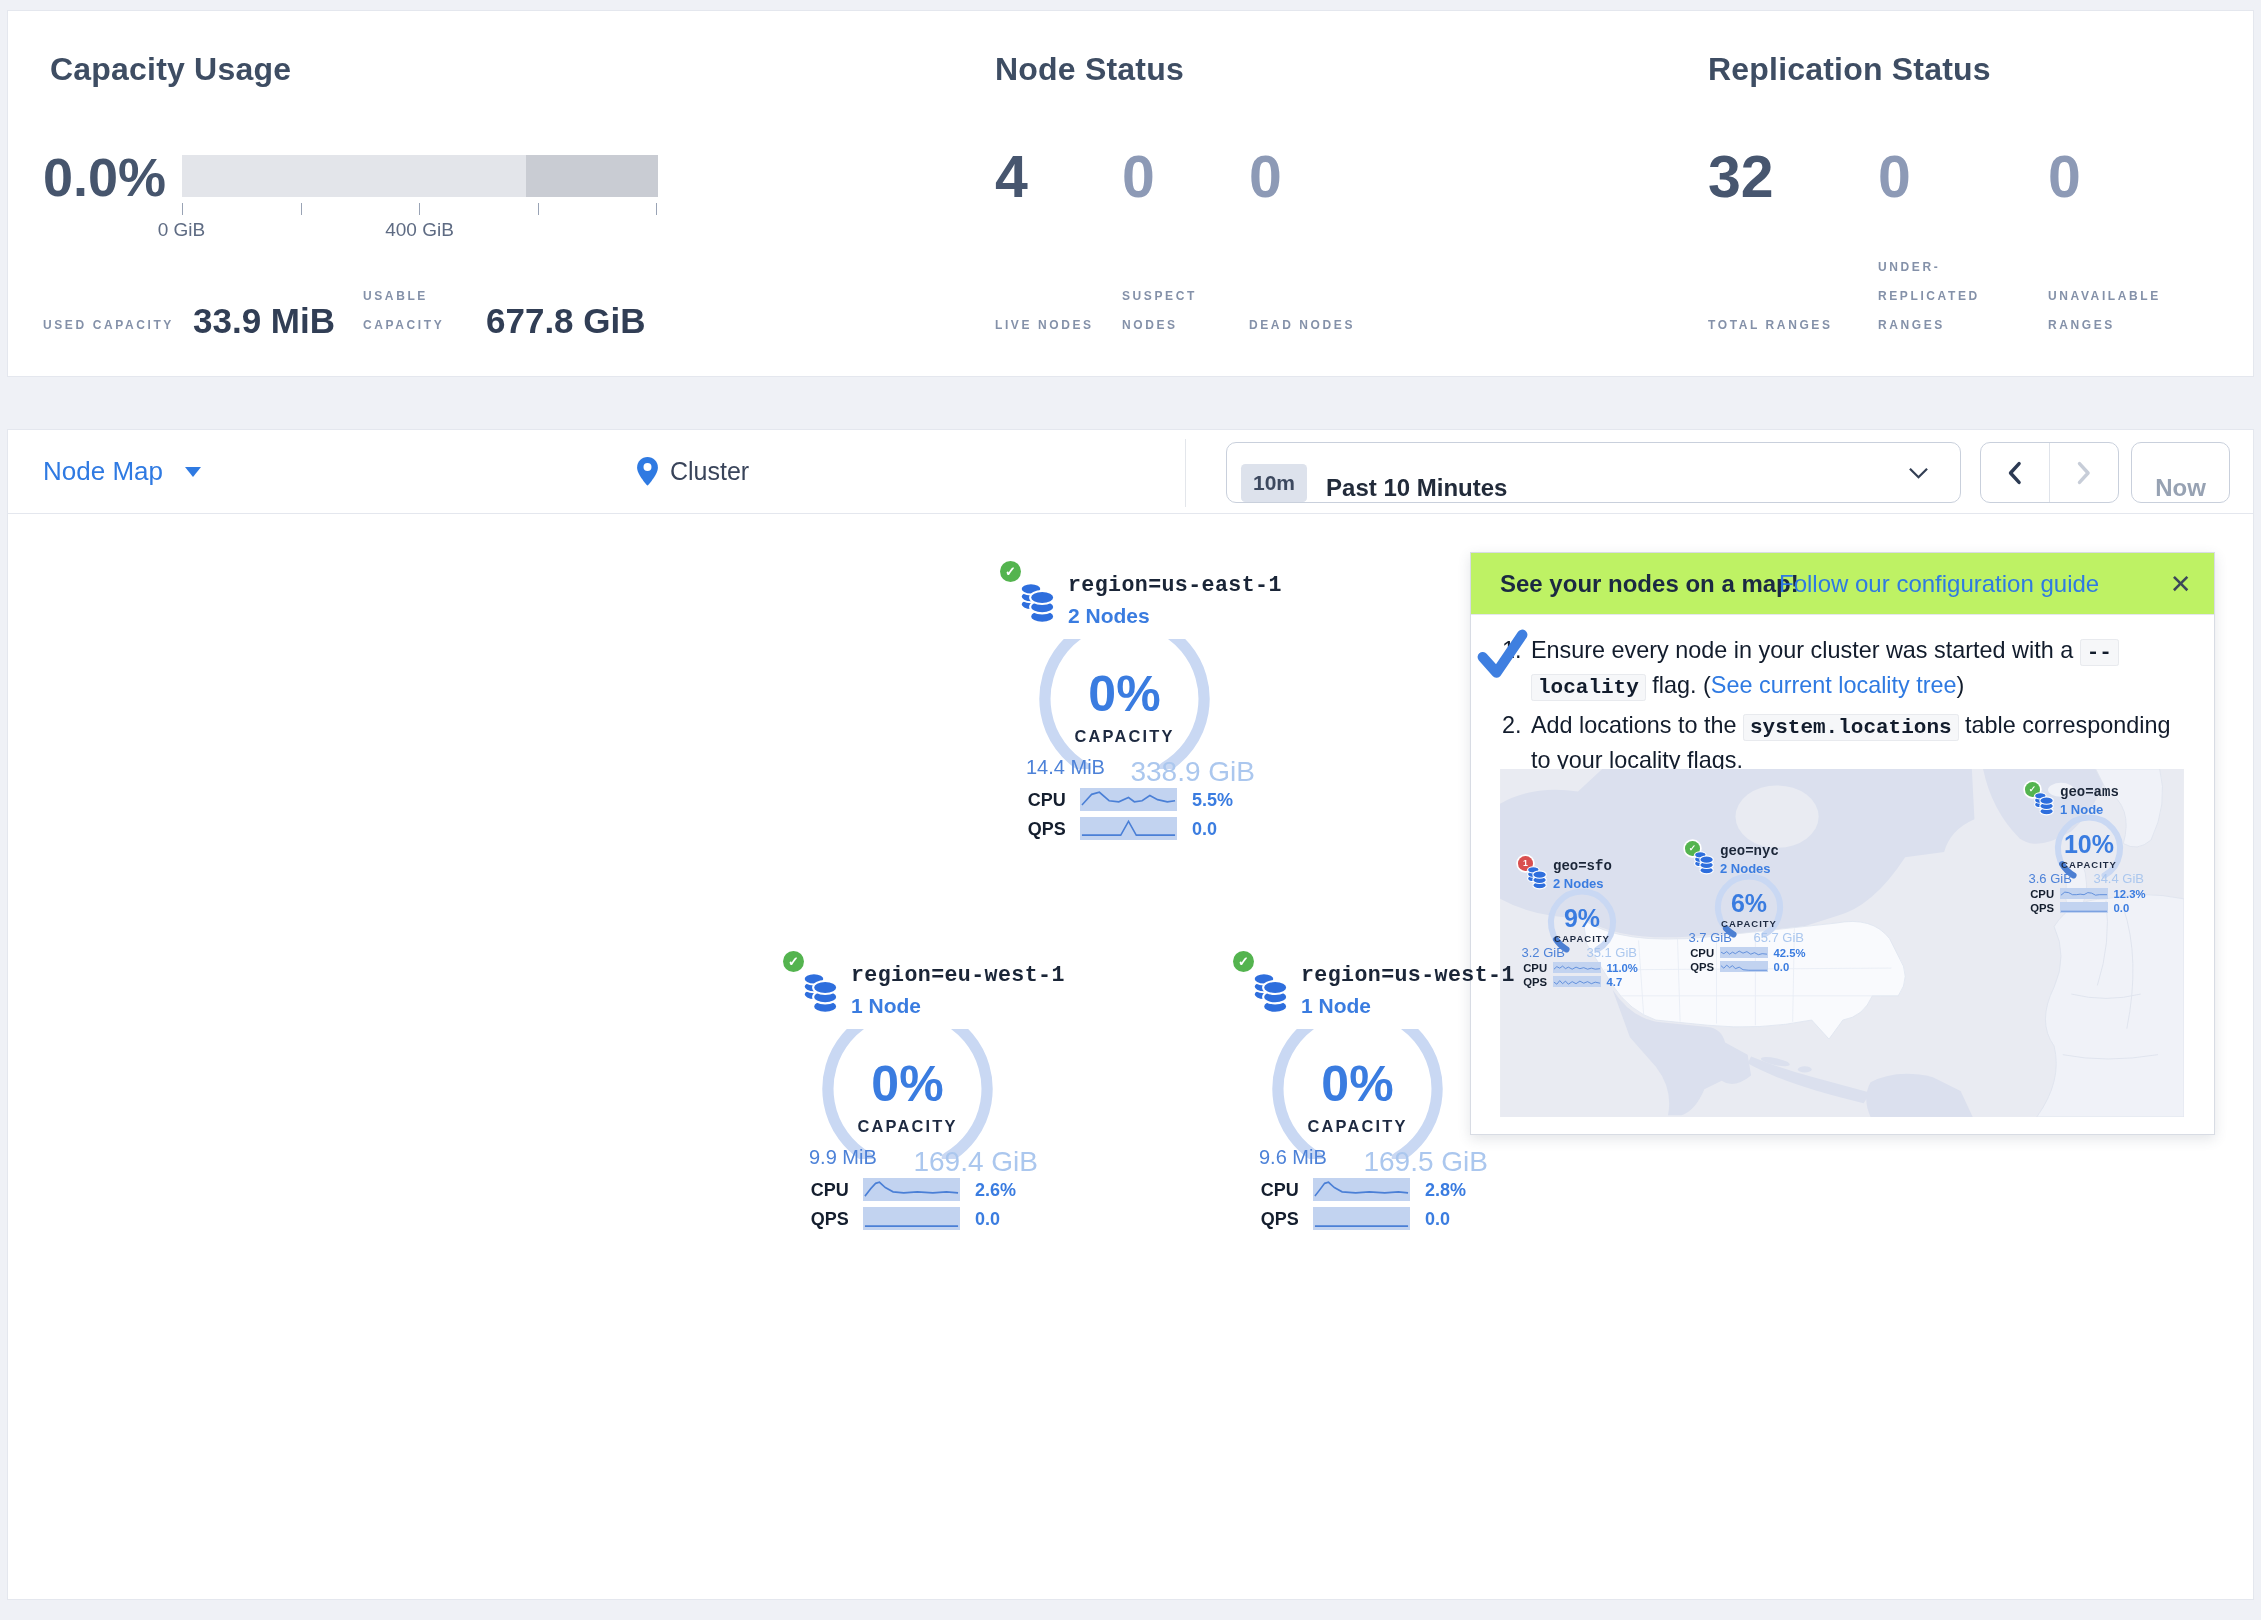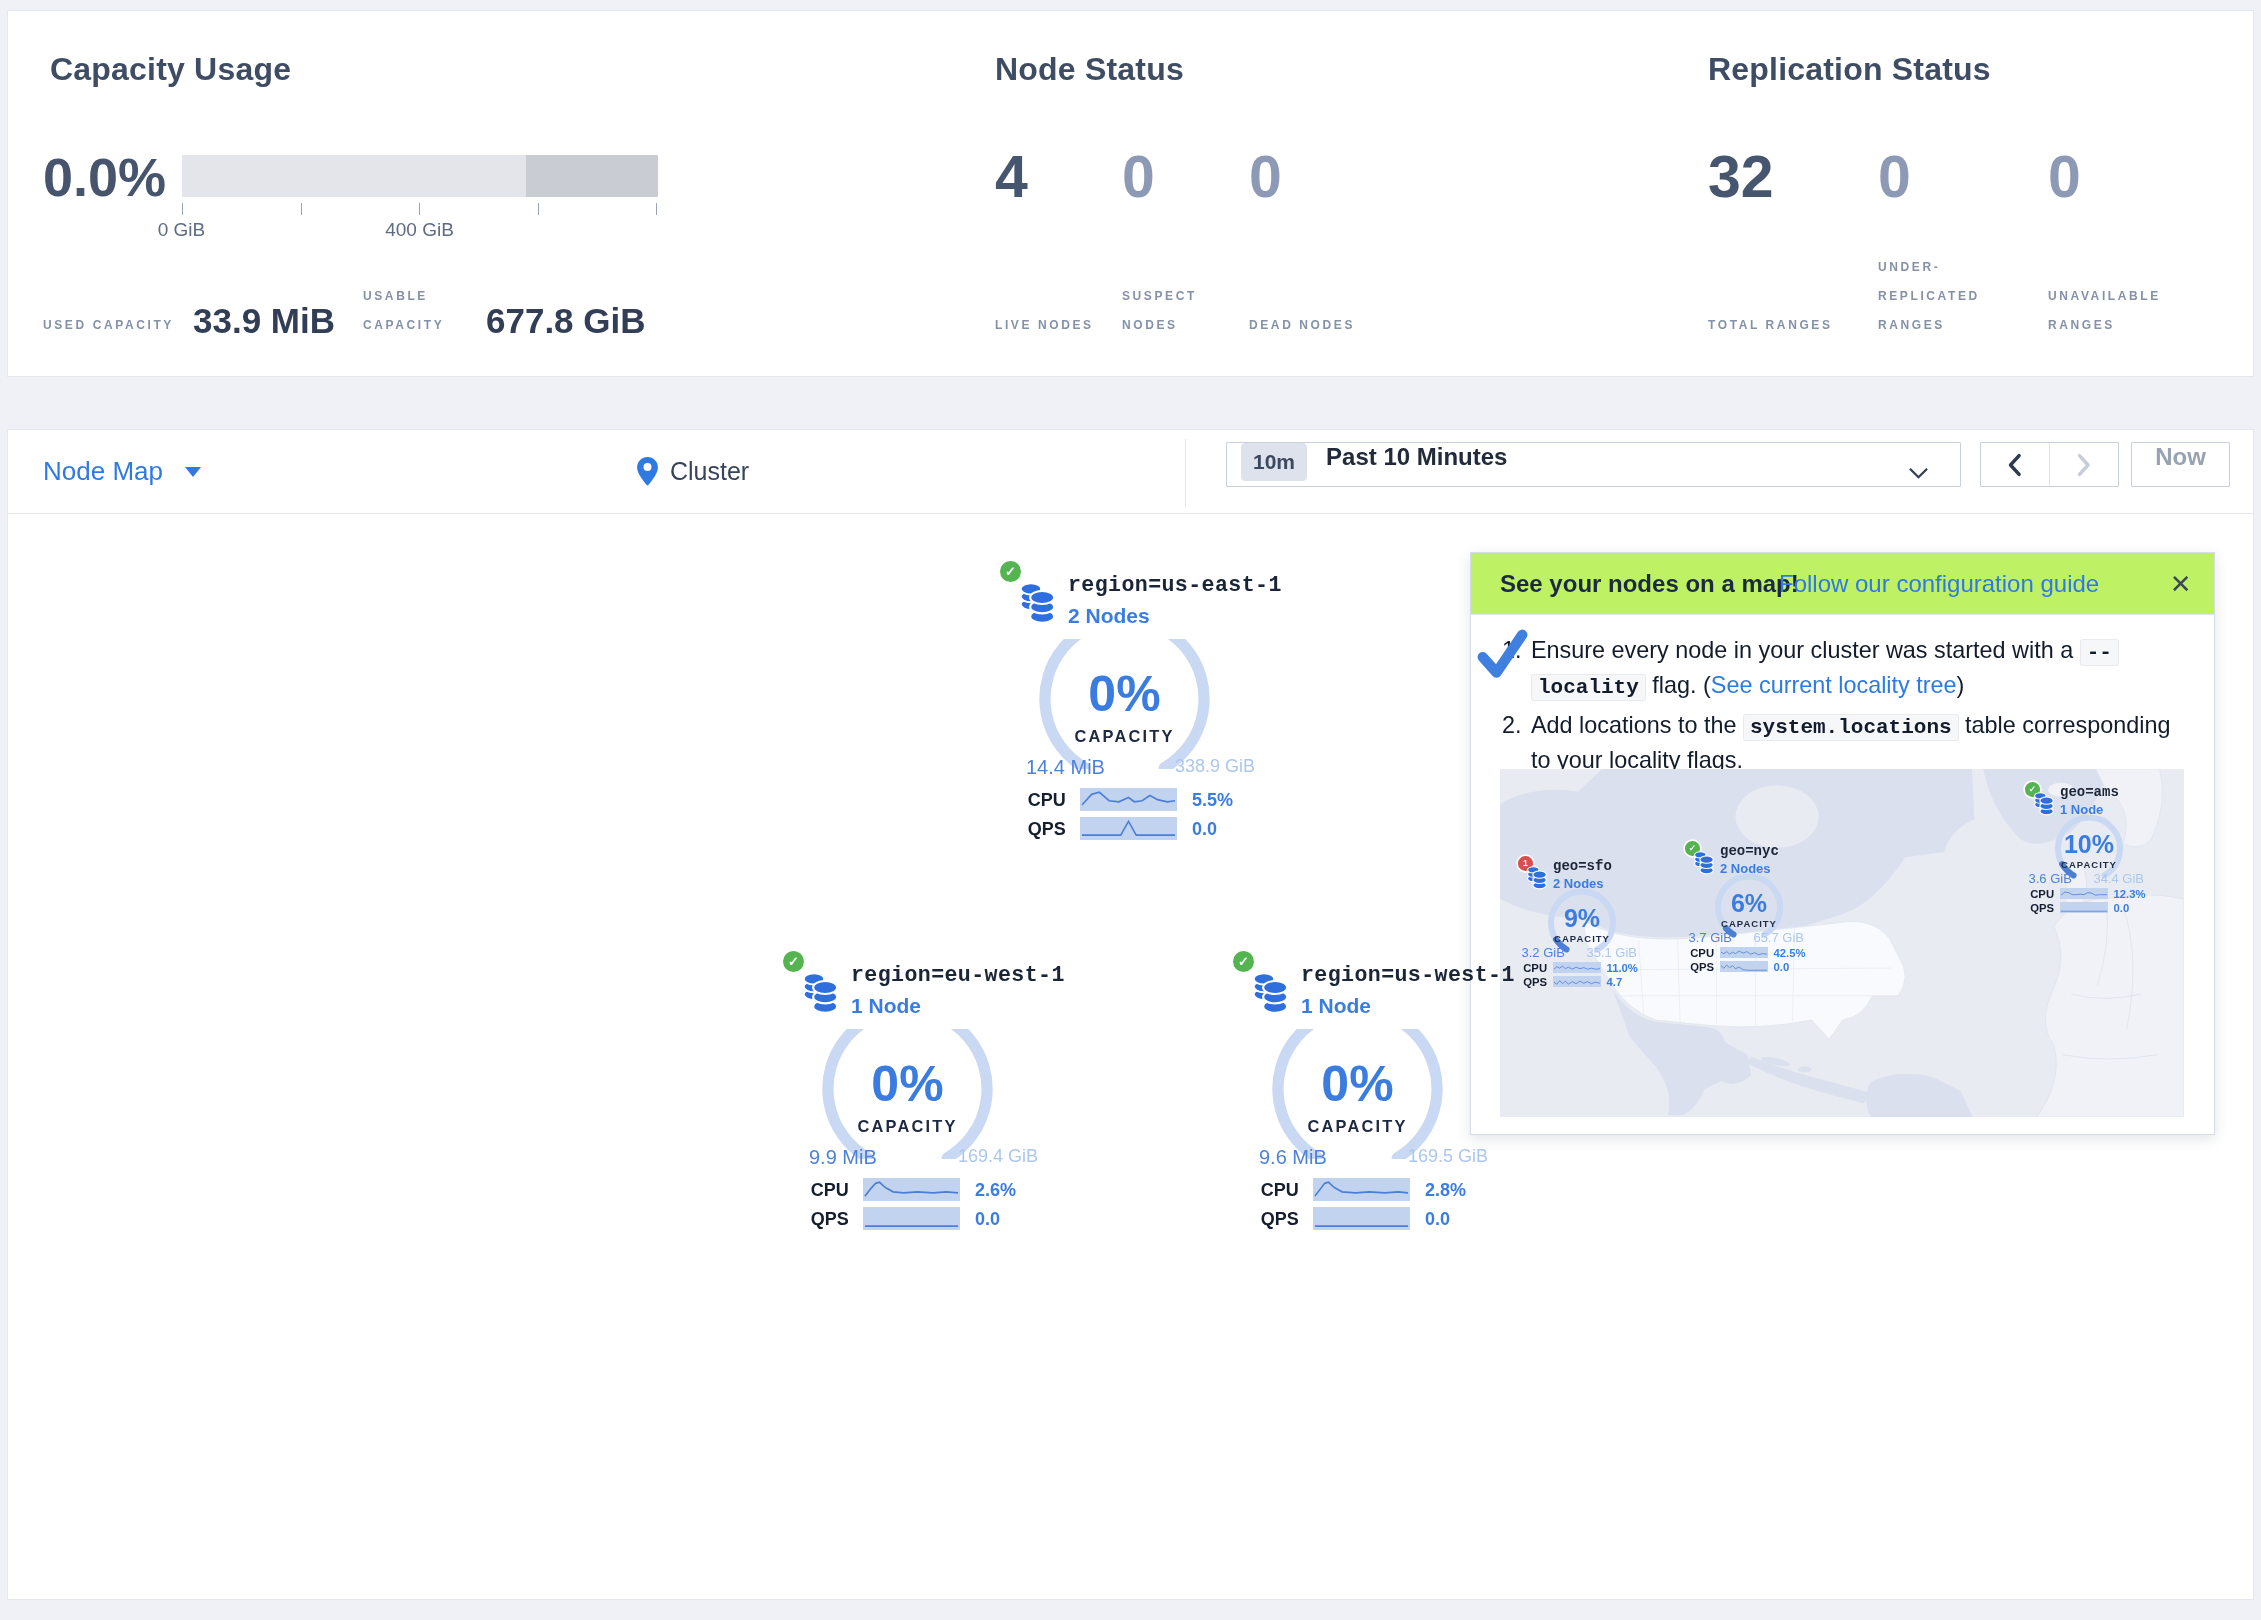--- a/index.html
+++ b/index.html
@@ -28,21 +28,21 @@
 
   
   #toolbar{left:7px; top:429px; width:2247px; height:85px;}
   .vcenter{position:absolute; top:0; height:100%; display:flex; align-items:center;}
   #view-selector{left:35px; gap:22.5px; cursor:pointer;}
   #view-selector .lbl{font-size:26px; color:#2f7ae2; font-weight:500;}
   .caret-down{width:0;height:0;border-left:8.7px solid transparent;border-right:8.7px solid transparent;border-top:10.4px solid #2f7ae2;}
   #breadcrumb{left:629px; gap:12px;}
   #breadcrumb .lbl{font-size:25px; color:#39445a; font-weight:500;}
   .tb-divider{position:absolute; left:1177px; top:8.7px; height:68px; width:0.9px; background:#e3e6eb;}
-  .tb-btn{position:absolute; top:12px; height:45px; background:#fff; border:0.9px solid #c9d0dc; border-radius:1px; box-sizing:border-box; display:flex; align-items:flex-start;}
+  .tb-btn{position:absolute; top:12px; height:61px; background:#fff; border:0.9px solid #c9d0dc; border-radius:10px; box-sizing:border-box; display:flex; align-items:flex-end;}
   #time-picker{left:1218px; width:735px; cursor:pointer;}
   #time-badge{margin-left:14px; background:#dde2ec; border-radius:4.3px; padding:7px 12px; font-size:21px; font-weight:700; color:#3c485e;}
   #time-label{margin-left:19px; font-size:24px; font-weight:600; color:#222b3a;}
   #time-chevron{position:absolute; right:31px; top:24px;}
   #time-arrows{left:1972px; width:139px; padding:0;}
   #time-arrows .half{width:50%; height:100%; display:flex; align-items:center; justify-content:center; cursor:pointer;}
   #time-arrows .half + .half{border-left:0.9px solid #dfe3ea;}
   #now-button{left:2123px; width:99px; justify-content:center; font-size:24px; font-weight:600; color:#97a2b3; cursor:pointer;}
 
   
@@ -57,21 +57,21 @@
   .dot-green{background:#54b44f;}
   .dot-red{background:#d94f4f;}
   .ng .status-dot{left:12px; top:1.7px; width:21px; height:21px; font-size:13px; z-index:2;}
   .ng .db-icon{position:absolute; left:28px; top:22.5px;}
   .ng .locality{position:absolute; left:80px; top:14px; font-family:"Liberation Mono", monospace; font-size:21.6px; font-weight:700; color:#1a2537; letter-spacing:0.4px; white-space:nowrap;}
   .ng .count{position:absolute; left:80px; top:45px; font-size:21px; font-weight:700; color:#3a7ce0;}
   .ng .gauge{position:absolute; left:50px; top:80px;}
   .ng .pct{position:absolute; left:50px; top:106px; width:173px; text-align:center; font-size:50px; font-weight:700; color:#3a7ce0;}
   .ng .cap-label{position:absolute; left:50px; top:168px; width:173px; text-align:center; font-size:16.4px; font-weight:700; letter-spacing:2.2px; color:#1d2940;}
   .ng .val-left{position:absolute; left:38px; top:197px; font-size:20px; color:#4d82d8;}
-  .ng .val-right{position:absolute; left:130px; top:197px; width:137px; text-align:right; font-size:18px; color:#abc7ee;}
+  .ng .val-right{position:absolute; left:130px; top:197px; width:137px; text-align:right; font-size:28px; color:#abc7ee;}
   .ng .mrow{position:absolute; left:38px; width:229px; height:24px;}
   .ng .mrow.cpu{top:229px;} .ng .mrow.qps{top:258px;}
   .ng .mrow .mlabel{position:absolute; left:1.7px; top:1.7px; font-size:18px; font-weight:700; color:#141e2e;}
   .ng .mrow .spark{position:absolute; left:54px; top:0; width:97px; height:23.4px;}
   .ng .mrow .mval{position:absolute; left:166px; top:1.7px; font-size:18px; font-weight:700; color:#3a7ce0;}
   .spark rect{fill:#c2d3f0;}
   .spark polyline{fill:none; stroke:#4a7fd6; stroke-width:1.6;}
 
   
   #popup{position:absolute; left:1462px; top:38px; width:745px; height:583px; background:#fff; border:0.9px solid #d8dce4; box-shadow:0 3.5px 12px rgba(60,70,90,.14); box-sizing:border-box; z-index:2;}

